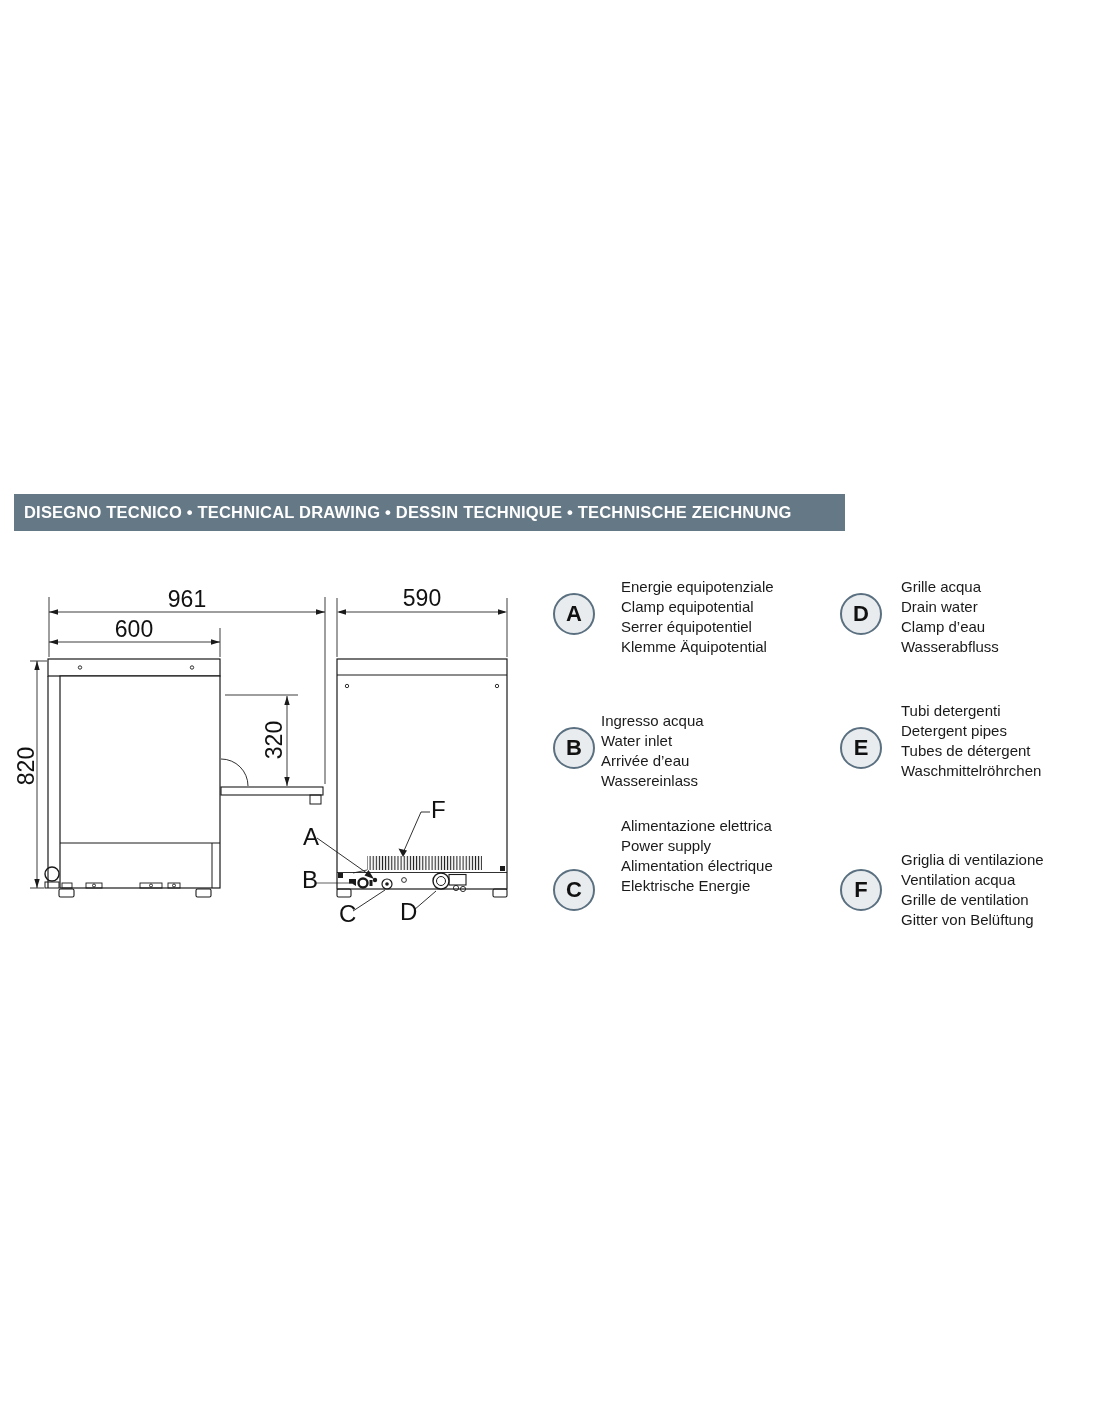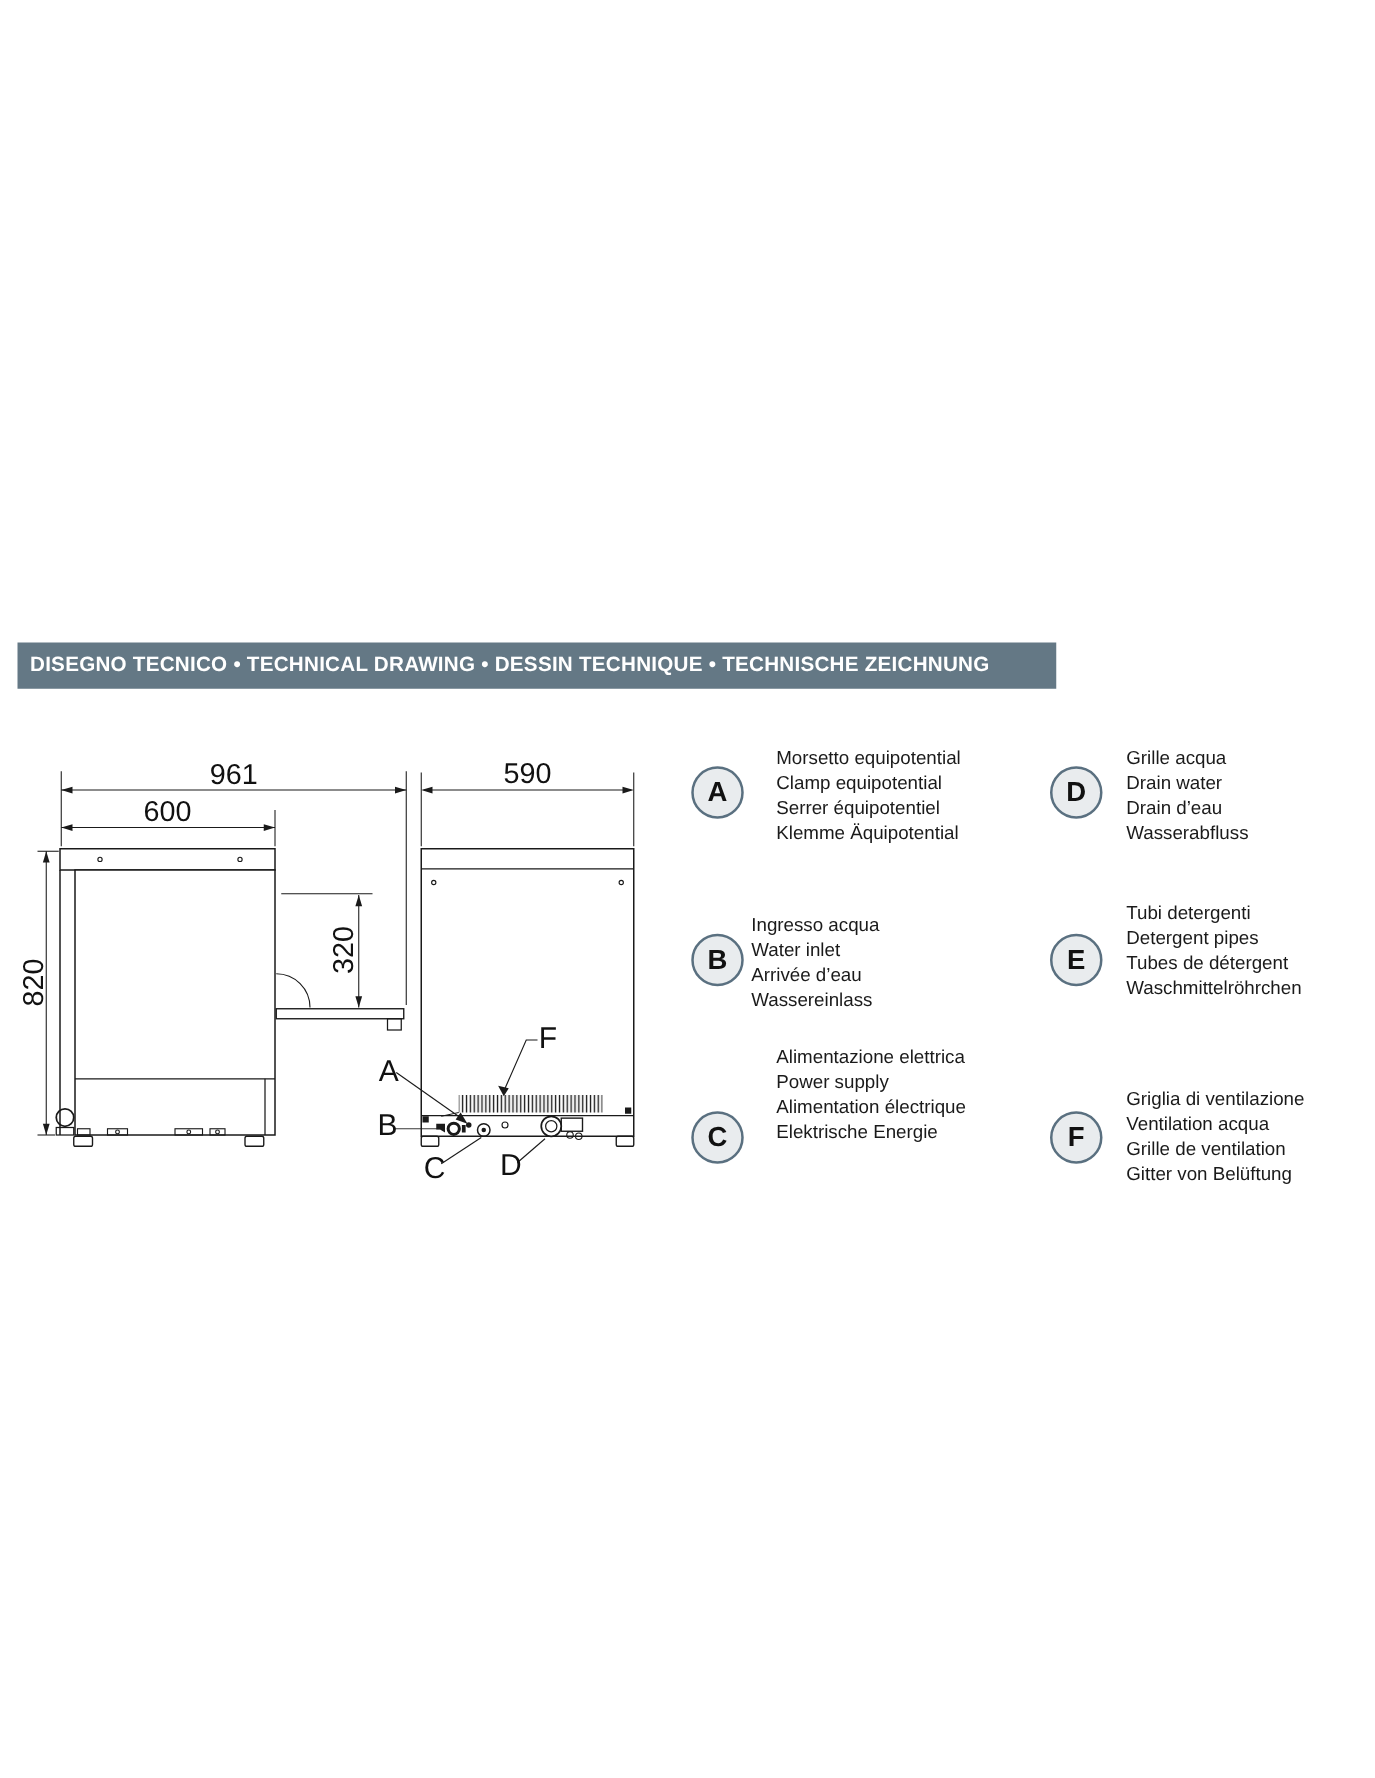--- a/index.html
+++ b/index.html
@@ -1,17 +1,17 @@
 <!DOCTYPE html>
 <html><head>
 <meta charset="utf-8">
 <style>
   html,body{margin:0;padding:0;background:#ffffff;}
   body{width:1100px;height:1422px;position:relative;font-family:"Liberation Sans",sans-serif;}
-  .page{position:absolute;inset:0;background:#fff;margin-top:20px;}
+  .page{position:absolute;inset:0;background:#fff;}
   .header-bar{
     position:absolute;left:14px;top:494px;width:831px;height:37px;
     display:flex;align-items:center;
     color:#fff;font-weight:700;font-size:16.5px;letter-spacing:.2px;
     padding-left:10px;box-sizing:border-box;
   }
   .drawing-svg{position:absolute;left:0;top:0;width:1100px;height:1422px;}
   .badge{
     position:absolute;width:42px;height:42px;border-radius:50%;
     box-sizing:border-box;border:2.5px solid #5a7080;
@@ -171,33 +171,33 @@
       <text class="callout-letter" x="400" y="920" stroke="none">D</text>
     </g>
   </svg>
 
   <div>
 
     <div class="badge" style="left:553px;top:593px;background:#e9ecee">
       <span>A</span>
     </div>
     <div class="legend-text" style="left:621px;top:577px">
-      <div>Morsetto equipotential</div>
+      <div>Energie equipotenziale</div>
       <div>Clamp equipotential</div>
       <div>Serrer équipotentiel</div>
       <div>Klemme Äquipotential</div>
     </div>
 
     <div class="badge" style="left:840px;top:593px;background:#e9ecee">
       <span>D</span>
     </div>
     <div class="legend-text" style="left:901px;top:577px">
       <div>Grille acqua</div>
       <div>Drain water</div>
-      <div>Drain d’eau</div>
+      <div>Clamp d’eau</div>
       <div>Wasserabfluss</div>
     </div>
 
     <div class="badge" style="left:553px;top:727px;background:#e9ecee">
       <span>B</span>
     </div>
     <div class="legend-text" style="left:601px;top:711px">
       <div>Ingresso acqua</div>
       <div>Water inlet</div>
       <div>Arrivée d’eau</div>

